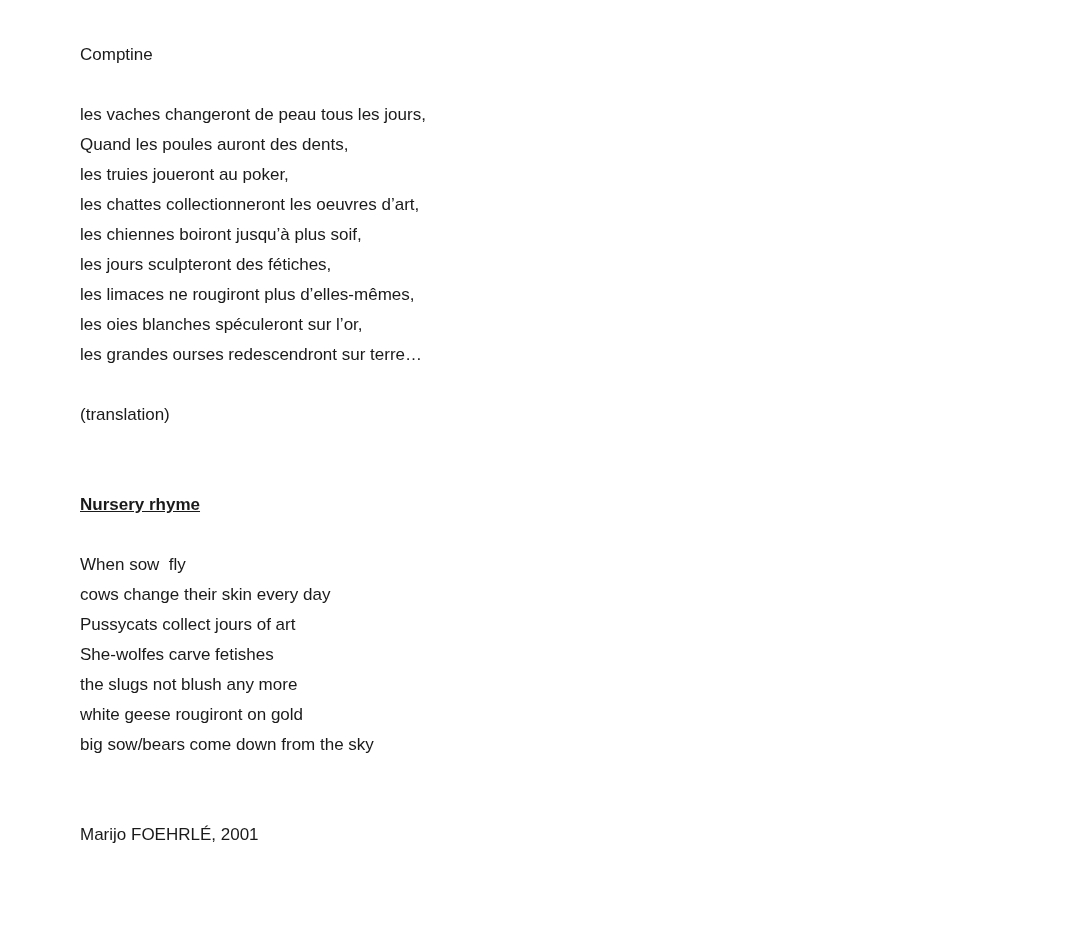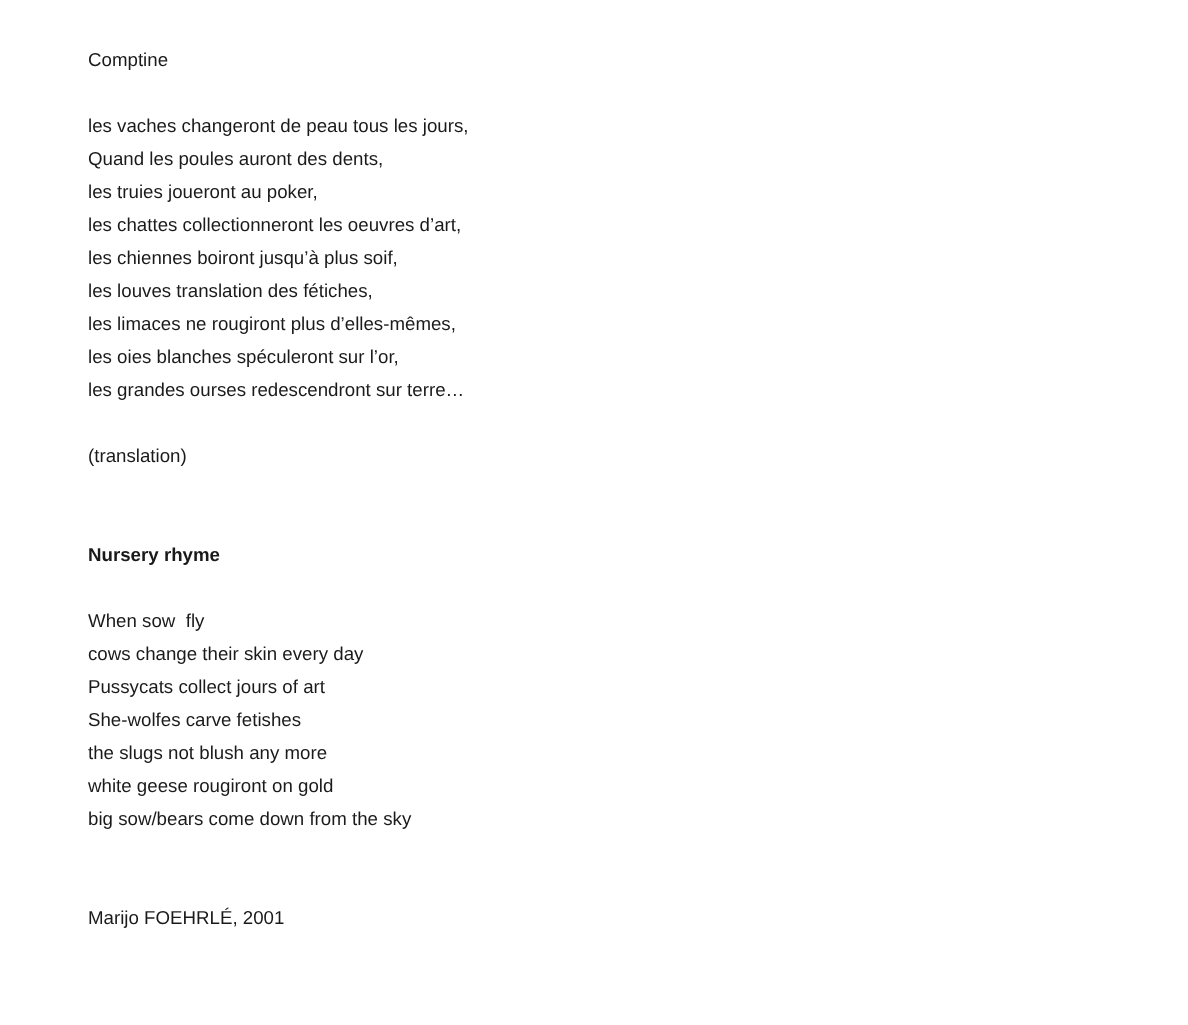--- a/index.html
+++ b/index.html
@@ -35,39 +35,40 @@
   }
   .line {
     white-space: pre-wrap;
   }
   .translation-note {
     margin: 0 0 60px 0;
   }
   .english-title {
     font-weight: 700;
     margin: 0 0 30px 0;
+    text-decoration: underline;
   }
   .attribution {
     margin: 0;
   }
 </style>
 </head>
 <body>
 
 <div class="page">
 
   <div class="title">Comptine</div>
 
   <div class="stanza">
     <div class="line">les vaches changeront de peau tous les jours,</div>
     <div class="line">Quand les poules auront des dents,</div>
     <div class="line">les truies joueront au poker,</div>
     <div class="line">les chattes collectionneront les oeuvres d’art,</div>
     <div class="line">les chiennes boiront jusqu’à plus soif,</div>
-    <div class="line">les louves translation des fétiches,</div>
+    <div class="line">les jours sculpteront des fétiches,</div>
     <div class="line">les limaces ne rougiront plus d’elles-mêmes,</div>
     <div class="line">les oies blanches spéculeront sur l’or,</div>
     <div class="line">les grandes ourses redescendront sur terre…</div>
   </div>
 
   <div class="translation-note">(translation)</div>
 
   <div class="english-title">Nursery rhyme</div>
 
   <div class="stanza stanza-last">

